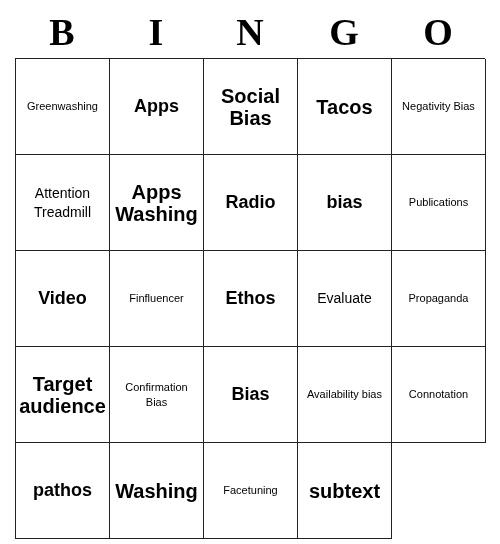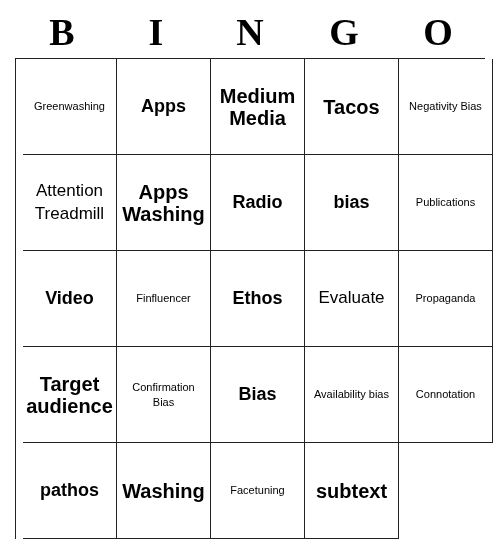--- a/index.html
+++ b/index.html
@@ -31,21 +31,20 @@
       text-align: center;
       font-family: serif;
     }
     .bingo-grid {
       display: grid;
       grid-template-columns: repeat(5, 94px);
       grid-template-rows: repeat(5, 96px);
       border-left: 1.5px solid #222;
       border-top: 1.5px solid #222;
       width: 470px;
-      padding-left: 7px;
     }
     .bingo-cell {
       border-right: 1.5px solid #222;
       border-bottom: 1.5px solid #222;
       display: flex;
       align-items: center;
       justify-content: center;
       text-align: center;
       padding: 4px;
     }
@@ -56,21 +55,21 @@
       font-size: 18px;
       font-weight: bold;
       line-height: 1.1;
     }
     .cell-text.medium {
       font-size: 20px;
       font-weight: bold;
       line-height: 1.1;
     }
     .cell-text.small {
-      font-size: 17px;
+      font-size: 14px;
       line-height: 1.3;
     }
     .cell-text.xsmall {
       font-size: 11px;
       line-height: 1.3;
     }
   </style>
 </head>
 <body>
 
@@ -83,21 +82,21 @@
 </div>
 
 <div class="bingo-grid" id="bingo-grid">
 <div class="bingo-cell">
       <span class="cell-text xsmall">Greenwashing</span>
     </div>
     <div class="bingo-cell">
       <span class="cell-text large">Apps</span>
     </div>
     <div class="bingo-cell">
-      <span class="cell-text medium">Medium Media</span>
+      <span class="cell-text medium">Social Bias</span>
     </div>
     <div class="bingo-cell">
       <span class="cell-text medium">Tacos</span>
     </div>
     <div class="bingo-cell">
       <span class="cell-text xsmall">Negativity Bias</span>
     </div>
     <div class="bingo-cell">
       <span class="cell-text small">Attention Treadmill</span>
     </div>

